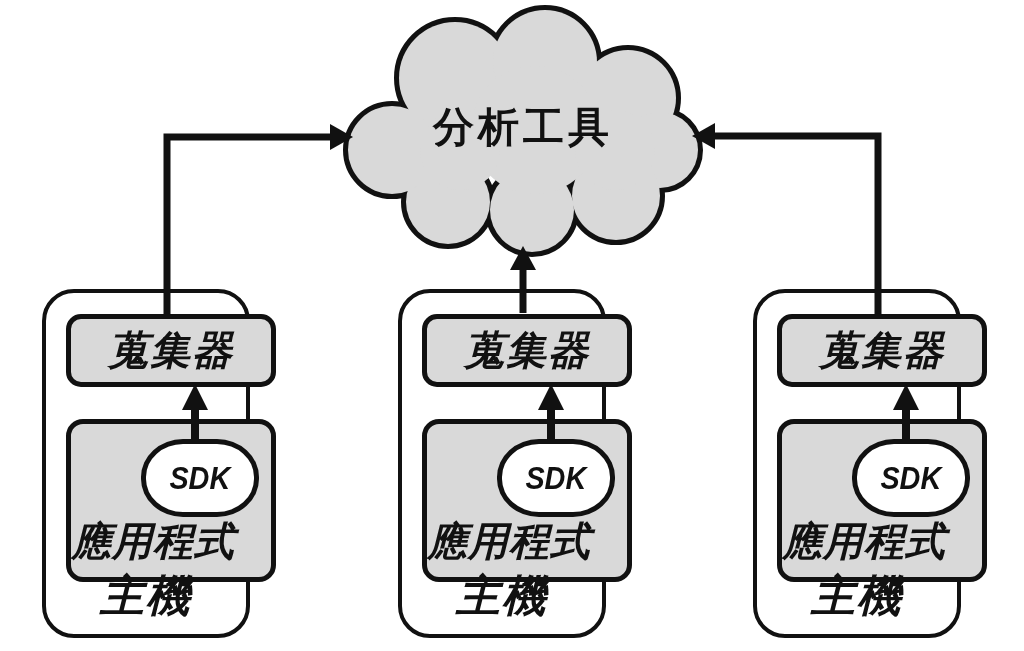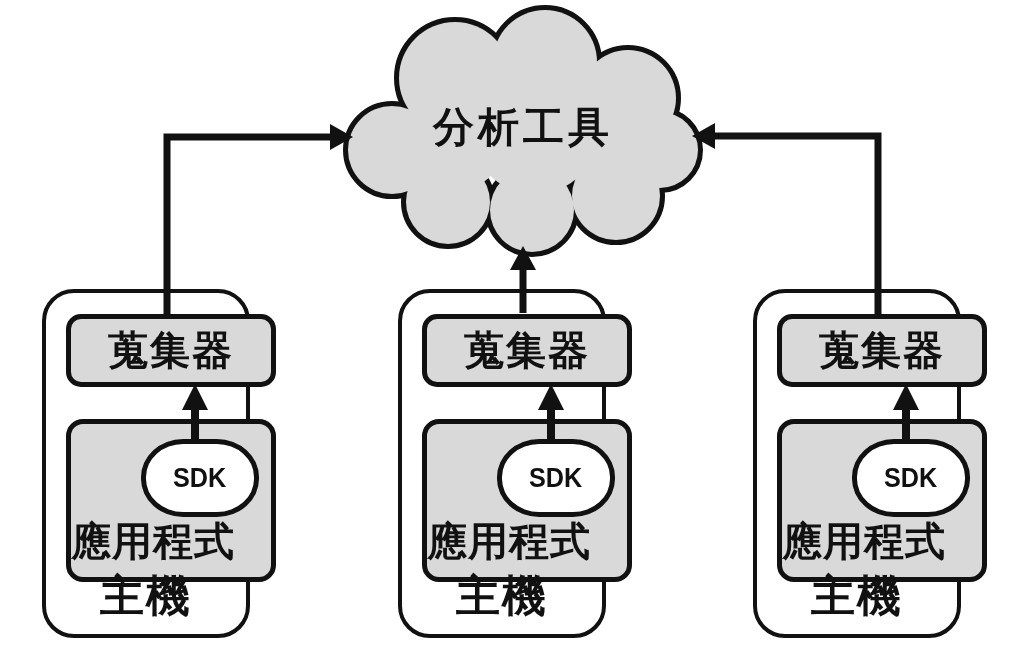--- a/index.html
+++ b/index.html
@@ -22,20 +22,21 @@
   }
   
   .host{
     position:absolute;
     top:289px;
     width:208px;
     height:349px;
     background:var(--bg);
     border:4px solid var(--ink);
     border-radius:32px;
+    font-style:italic;
   }
   .host.h0{left:42px;}
   .host.h1{left:398px;}
   .host.h2{left:753px;}
 
   .collector{
     position:absolute;
     left:20px; top:21px;
     width:210px; height:73px;
     background:var(--fill);
@@ -53,21 +54,21 @@
     border-radius:17px;
   }
   .sdk{
     position:absolute;
     left:70px; top:15px;
     width:118px; height:78px;
     background:var(--bg);
     border:5px solid var(--ink);
     border-radius:42px / 38px;
     display:flex;align-items:center;justify-content:center;
-    font-size:28px;font-weight:600;
+    font-size:32px;font-weight:600;
     transform-origin:center;
   }
   .sdk span{display:inline-block;transform:scaleX(.9);}
   .applabel{
     position:absolute;
     left:0;right:0;bottom:8px;
     font-size:40px;font-weight:600;letter-spacing:1px;
   }
   .hostlabel{
     position:absolute;

